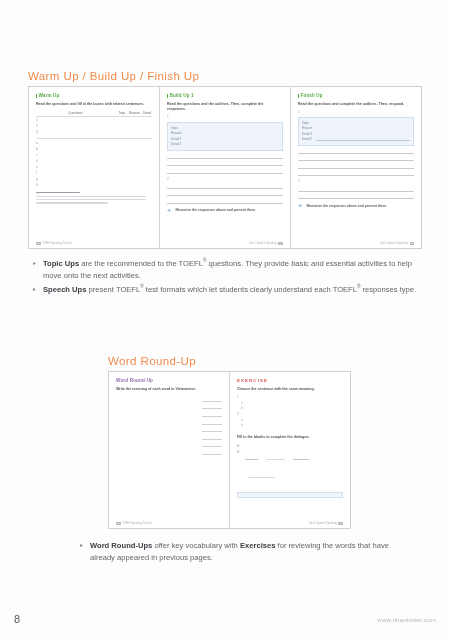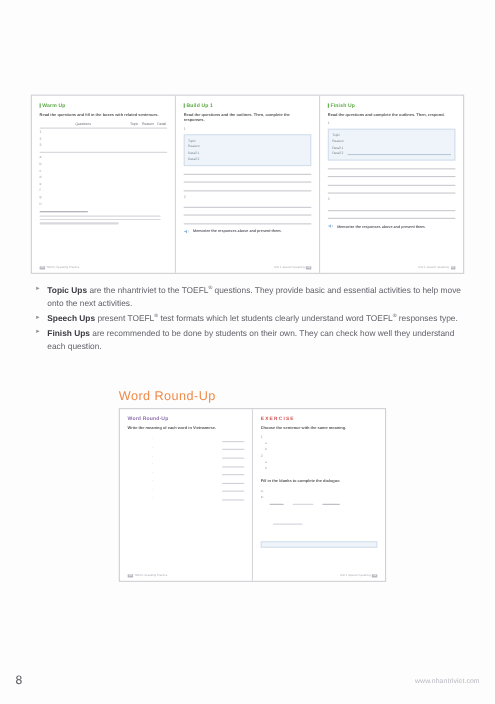--- a/index.html
+++ b/index.html
@@ -297,20 +297,21 @@
     font-size: 6.2px;
     color: #b6b6be;
     letter-spacing: 0.1px;
   }
 </style>
 </head>
 <body>
 
 <div class="page">
 
+  <div class="section-heading" id="heading-warmup">Warm Up / Build Up / Finish Up</div>
 
   <div class="figure-frame" id="figure-warmup">
 
     <div class="mini-panel">
       <div class="panel-title t-green">
         <span class="bar"></span>
         <span>Warm Up</span>
       </div>
       <div class="panel-instr">Read the questions and fill in the boxes with related sentences.</div>
 
@@ -515,29 +516,25 @@
       <div class="panel-foot right">
         <span>Unit 1 Speech Speaking</span>
         <span class="foot-chip">11</span>
       </div>
     </div>
   </div>
 
   <div class="bullets" id="bullets-warmup">
     <div class="bullet">
       <span class="marker">▸</span>
-      <span class="text"><strong>Topic Ups</strong><span> are the nhantriviet to the TOEFL</span><sup>®</sup><span> questions. They provide basic and essential activities to help move onto the next activities.</span></span>
+      <span class="text"><strong>Topic Ups</strong><span> are the recommended to the TOEFL</span><sup>®</sup><span> questions. They provide basic and essential activities to help move onto the next activities.</span></span>
     </div>
     <div class="bullet">
       <span class="marker">▸</span>
-      <span class="text"><strong>Speech Ups</strong><span> present TOEFL</span><sup>®</sup><span> test formats which let students clearly understand word TOEFL</span><sup>®</sup><span> responses type.</span></span>
-    </div>
-    <div class="bullet">
-      <span class="marker">▸</span>
-      <span class="text"><strong>Finish Ups</strong><span> are recommended to be done by students on their own. They can check how well they understand each question.</span></span>
+      <span class="text"><strong>Speech Ups</strong><span> present TOEFL</span><sup>®</sup><span> test formats which let students clearly understand each TOEFL</span><sup>®</sup><span> responses type.</span></span>
     </div>
   </div>
 
   <div class="section-heading" id="heading-wordround">Word Round-Up</div>
 
   <div class="figure-frame" id="figure-wordround">
 
     <div class="mini-panel">
       <div class="panel-title t-purple">
         <span>Word Round-Up</span>
@@ -658,17 +655,23 @@
         <span class="cell"><span class="fx" style="width:48%;margin:0 auto"></span></span>
       </div>
 
       <div class="panel-foot right">
         <span>Unit 1 Speech Speaking</span>
         <span class="foot-chip">19</span>
       </div>
     </div>
   </div>
 
+  <div class="bullets" id="bullets-wordround">
+    <div class="bullet">
+      <span class="marker">▸</span>
+      <span class="text"><strong>Word Round-Ups</strong><span> offer key vocabulary with </span><strong>Exercises</strong><span> for reviewing the words that have already appeared in previous pages.</span></span>
+    </div>
+  </div>
 
   <div id="page-number">8</div>
   <div id="site-url">www.nhantriviet.com</div>
 
 </div>
 
 </body></html>

